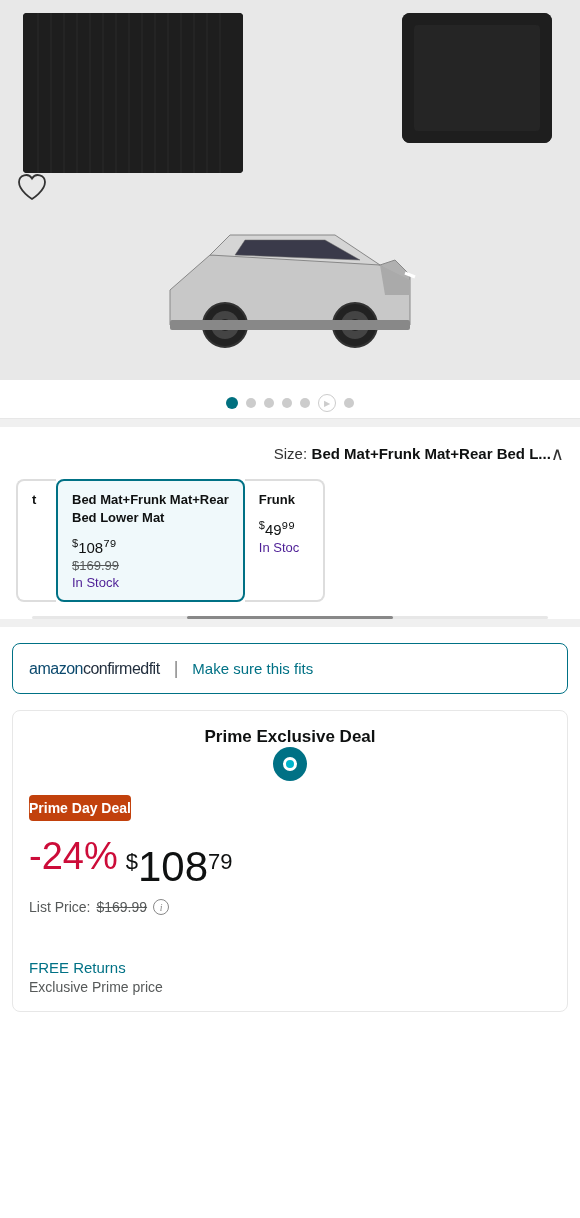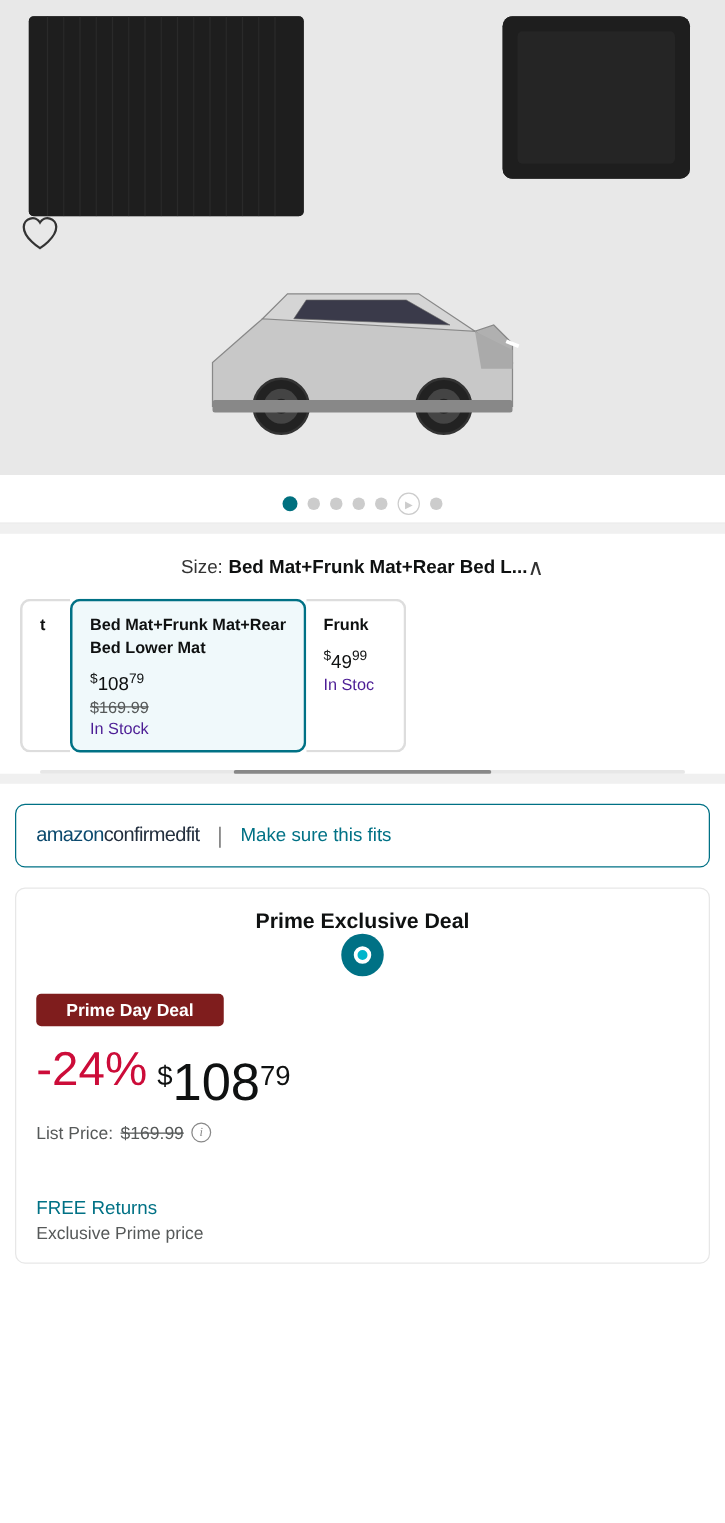--- a/index.html
+++ b/index.html
@@ -92,21 +92,21 @@
     }
 
     
     .size-section {
       padding: 16px 16px 0;
     }
 
     .size-header {
       display: flex;
       align-items: center;
-      justify-content: center;
+      justify-content: flex-end;
       margin-bottom: 14px;
     }
 
     .size-label {
       font-size: 15px;
       color: #333;
     }
 
     .size-value {
       font-size: 15px;
@@ -171,20 +171,21 @@
     }
 
     .size-price sup {
       font-size: 11px;
       vertical-align: super;
     }
 
     .size-price-cents {
       font-size: 11px;
       vertical-align: super;
+      font-family: Liberation Mono, monospace;
     }
 
     .size-original-price {
       font-size: 13px;
       color: #565959;
       text-decoration: line-through;
       margin-top: 2px;
     }
 
     .size-stock {
@@ -291,25 +292,25 @@
     .prime-inner-dot {
       width: 14px;
       height: 14px;
       border-radius: 50%;
       background: #00b5cc;
       border: 3px solid #fff;
     }
 
     .prime-day-badge {
       display: inline-block;
-      background: #7f1d1d;
+      background: #c2410c;
       color: #fff;
       font-size: 14px;
       font-weight: 700;
-      padding: 5px 24px;
+      padding: 5px 0;
       border-radius: 4px;
       margin-bottom: 14px;
     }
 
     .price-row {
       display: flex;
       align-items: baseline;
       gap: 8px;
       margin-bottom: 8px;
     }

